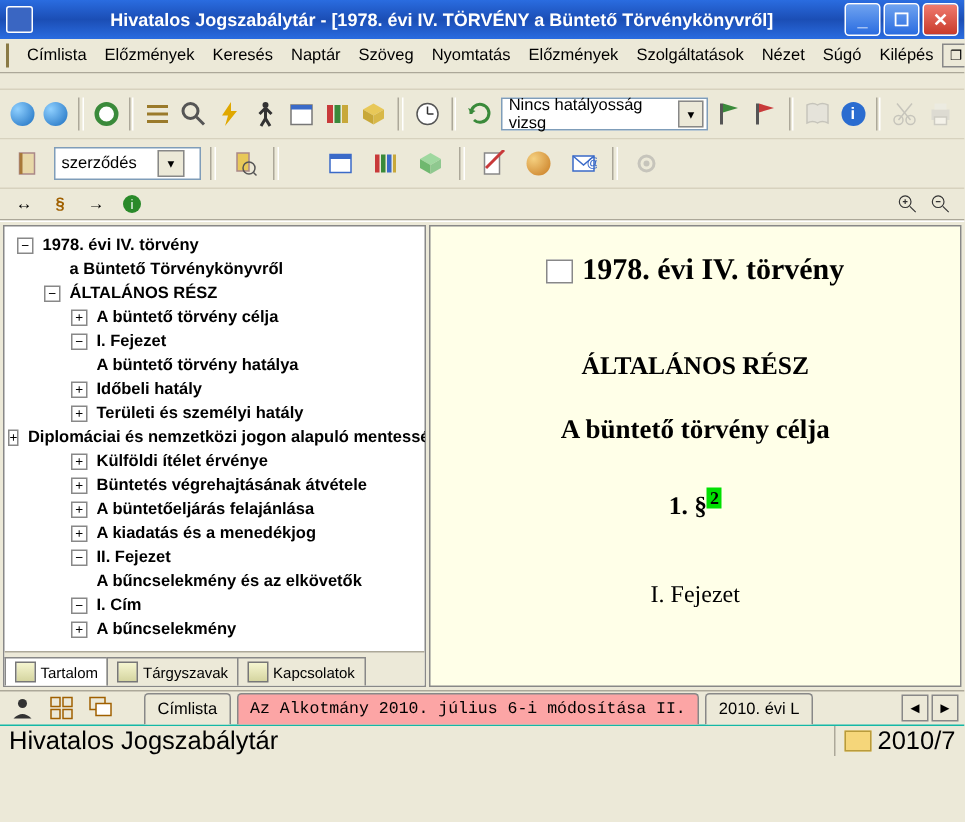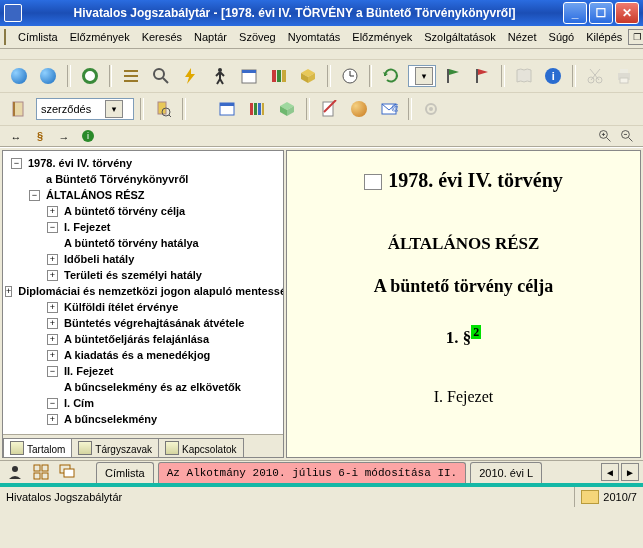--- a/index.html
+++ b/index.html
@@ -200,22 +200,22 @@
     display:flex;align-items:center;cursor:pointer;
     border-radius:3px 3px 0 0;
   }
   .doc-tab.active{background:#fca5a5;font-family:Liberation Mono, monospace;}
   .doc-tabs-row .scroll-arrow{
     width:16px;height:16px;border:1px solid #888;
     background:#ece9d8;font-size:10px;
     display:flex;align-items:center;justify-content:center;cursor:pointer;
   }
   .bottom-status{
-    height:20px;background:#ece9d8;border-top:4px solid #14b8a6;
-    display:flex;align-items:center;font-size:11px;justify-content:space-between;
+    height:20px;background:#ece9d8;border-top:1px solid #14b8a6;
+    display:flex;align-items:center;font-size:17px;justify-content:space-between;
   }
   .bottom-status .bs-l{flex:1;padding:0 6px;}
   .bottom-status .bs-r{
     padding:0 6px;display:flex;align-items:center;gap:4px;
     border-left:1px solid #aca899;height:100%;
   }
   .bottom-status .folder{
     width:16px;height:12px;background:#f5d67a;border:1px solid #b89b3c;
   }
 </style>
@@ -318,20 +318,21 @@
       </svg>
     </div>
   <div class="tb-sep"></div>
   <div class="tb-btn">
       <svg viewBox="0 0 18 18">
         <path d="M3 9 a6 6 0 1 1 2 4" fill="none" stroke="#3a8a3a" stroke-width="2"></path>
         <polygon points="3,9 1,5 6,7" fill="#3a8a3a"></polygon>
       </svg>
     </div>
   <div class="combo">
+    <span class="cb-text">Nincs hatályosság vizsg</span>
     <span class="cb-arrow">▾</span>
   </div>
   <div class="tb-btn">
       <svg viewBox="0 0 18 18">
         <rect x="3" y="2" width="2" height="14" fill="#555"></rect>
         <polygon points="5,2 15,5 5,8" fill="#3a8a3a"></polygon>
       </svg>
     </div>
   <div class="tb-btn">
       <svg viewBox="0 0 18 18">

